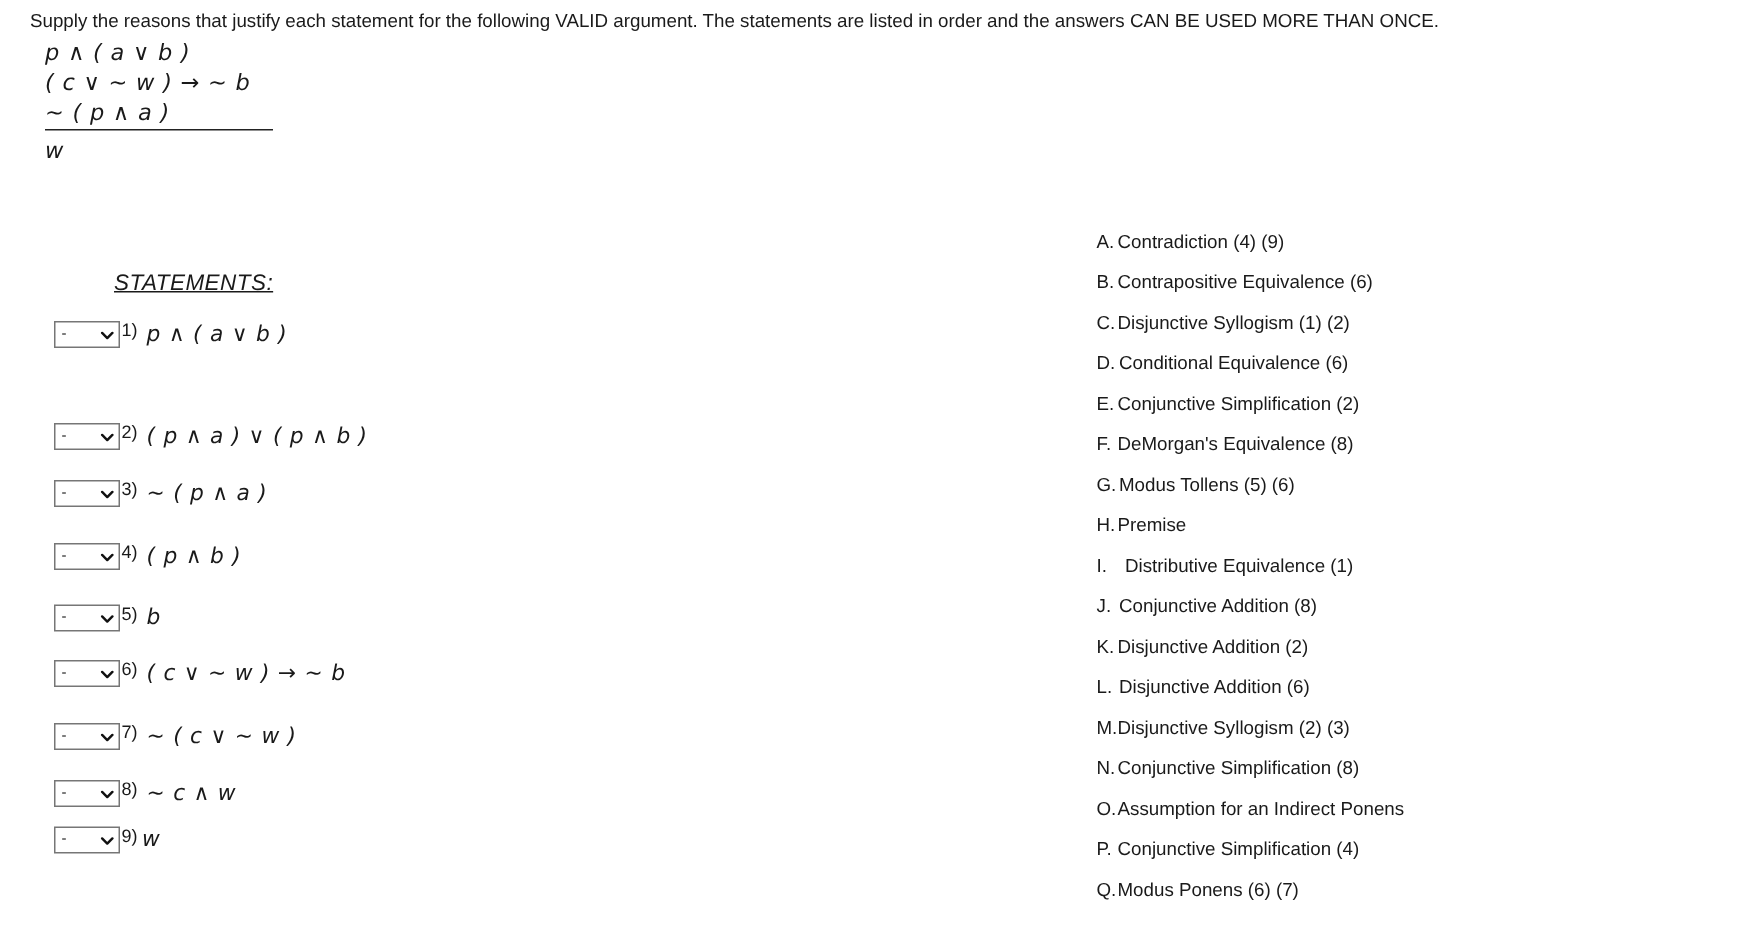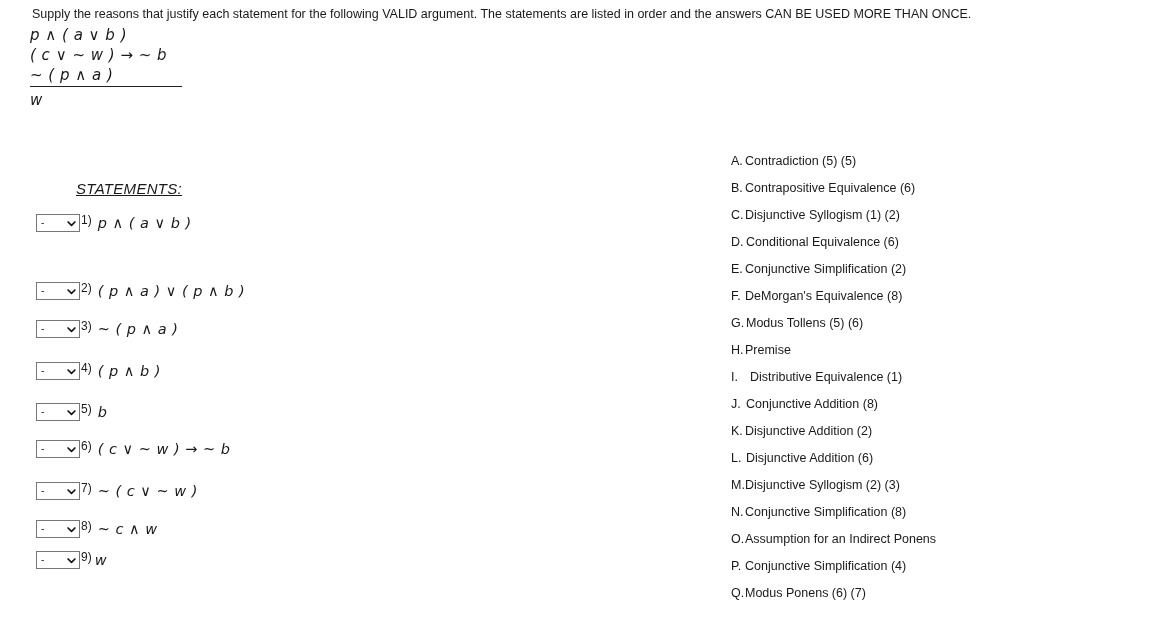--- a/index.html
+++ b/index.html
@@ -12,21 +12,21 @@
     height: 617px;
     position: relative;
     font-family: "Liberation Sans", sans-serif;
     color: #1a1a1a;
     overflow: hidden;
   }
 
   
   .instruction {
     position: absolute;
-    left: 32px;
+    left: 20px;
     top: 6px;
     font-size: 12.5px;
     line-height: 16px;
     white-space: nowrap;
     color: #1a1a1a;
   }
 
   
   .argument {
     position: absolute;
@@ -249,21 +249,21 @@
           </svg></span>
       </div>
       <span class="stmt-num">9)</span>
       <span class="stmt-text tight">w</span>
     </div>
   </div>
 
 <div class="options">
     <div class="opt-row">
       <span class="opt-letter" style="flex-basis: 14px; width: 14px;">A.</span>
-      <span class="opt-label">Contradiction (5) (5)</span>
+      <span class="opt-label">Contradiction (4) (9)</span>
     </div>
     <div class="opt-row">
       <span class="opt-letter" style="flex-basis: 14px; width: 14px;">B.</span>
       <span class="opt-label">Contrapositive Equivalence (6)</span>
     </div>
     <div class="opt-row">
       <span class="opt-letter" style="flex-basis: 14px; width: 14px;">C.</span>
       <span class="opt-label">Disjunctive Syllogism (1) (2)</span>
     </div>
     <div class="opt-row">

